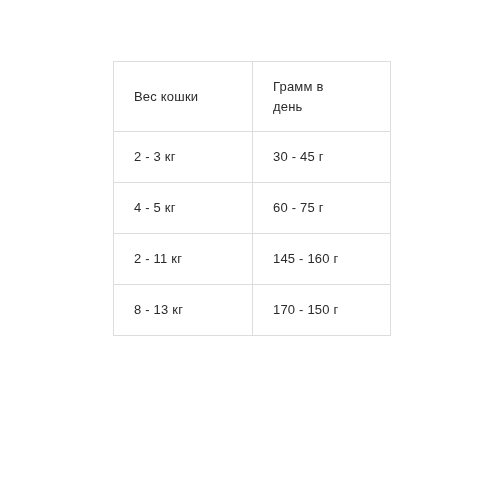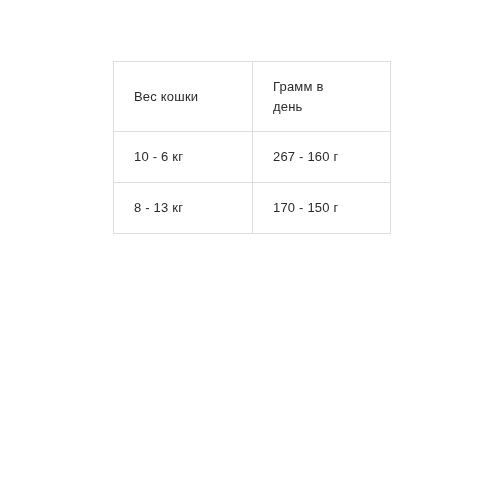--- a/index.html
+++ b/index.html
@@ -72,22 +72,30 @@
           <span>Вес кошки</span>
         </th>
         <th>
           <span class="hdr-line">Грамм в</span>
           <span class="hdr-line">день</span>
         </th>
       </tr>
     </thead>
     <tbody>
       <tr>
-        <td>10 - 6 кг</td>
-        <td>267 - 160 г</td>
+        <td>2 - 3 кг</td>
+        <td>30 - 45 г</td>
+      </tr>
+      <tr>
+        <td>4 - 5 кг</td>
+        <td>60 - 75 г</td>
+      </tr>
+      <tr>
+        <td>2 - 11 кг</td>
+        <td>145 - 160 г</td>
       </tr>
       <tr>
         <td>8 - 13 кг</td>
         <td>170 - 150 г</td>
       </tr>
     </tbody>
   </table>
 
 </div>
 

